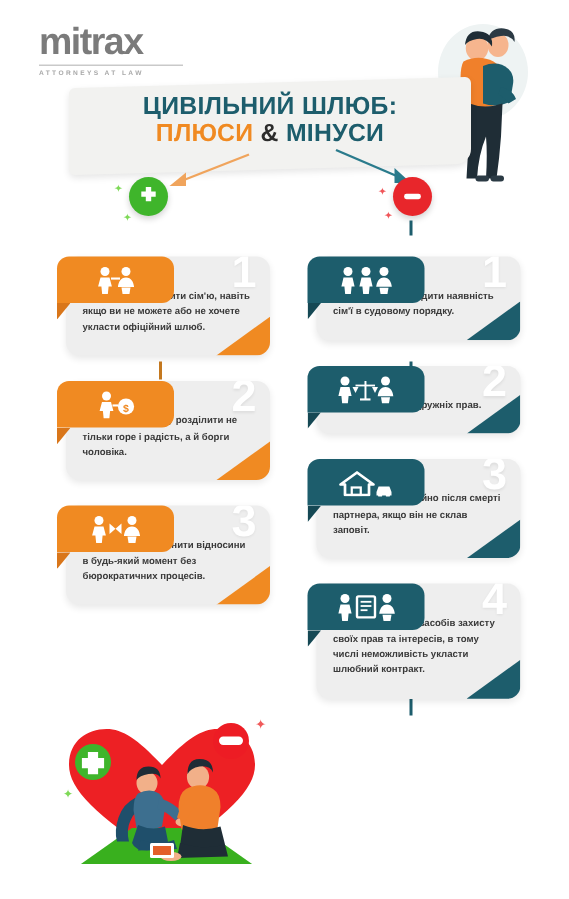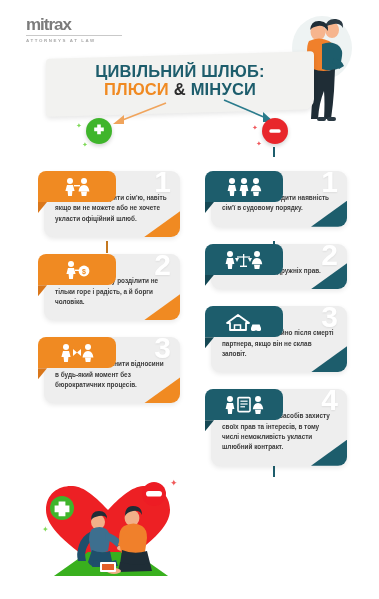--- a/index.html
+++ b/index.html
@@ -6,21 +6,21 @@
   body{
     width:379px;height:599px;
     background:#ffffff;
     font-family:"Liberation Sans","DejaVu Sans",sans-serif;
     overflow:hidden;position:relative;
   }
   .page{position:relative;width:379px;height:599px;overflow:hidden;}
 
   
   .logo{position:absolute;left:26px;top:16px;width:100px;}
-  .logo-word{font-size:17px;font-weight:700;letter-spacing:-1px;color:#7b7b7b;line-height:1;}
+  .logo-word{font-size:25px;font-weight:700;letter-spacing:-1px;color:#7b7b7b;line-height:1;}
   .logo-rule{height:1px;background:#c9c9c9;margin:2px 0 2px 0;width:96px;}
   .logo-sub{font-size:4.4px;letter-spacing:1.6px;color:#a8a8a8;font-weight:600;}
 
   .banner{
     position:absolute;left:46px;top:55px;width:268px;height:58px;
     background:#f2f2f0;
     border-radius:4px 4px 10px 4px;
     box-shadow:0 2px 5px rgba(0,0,0,.10);
     transform:skewY(-1.6deg);
   }

